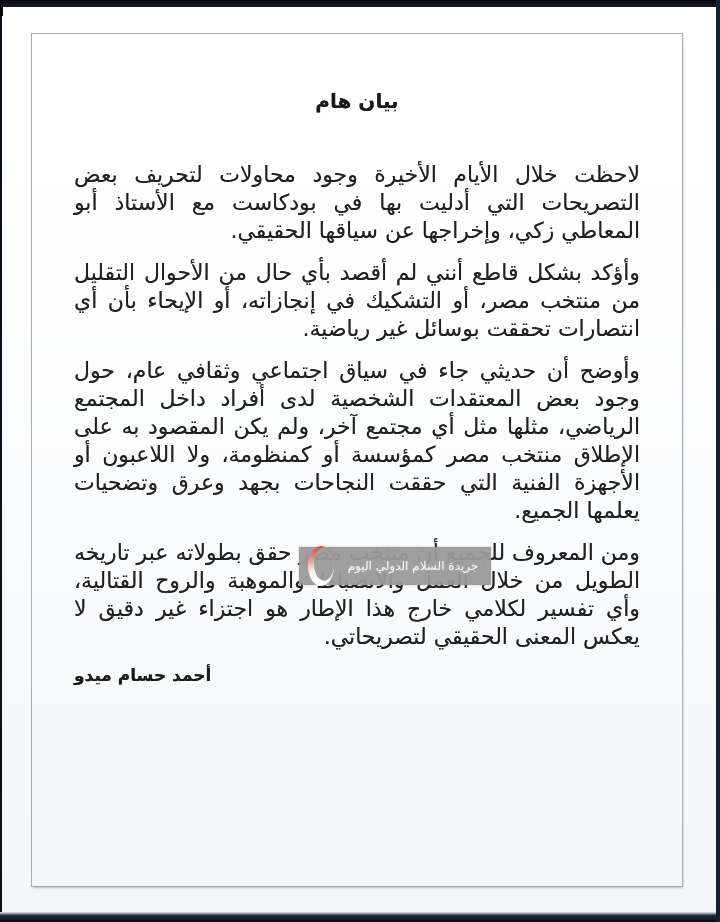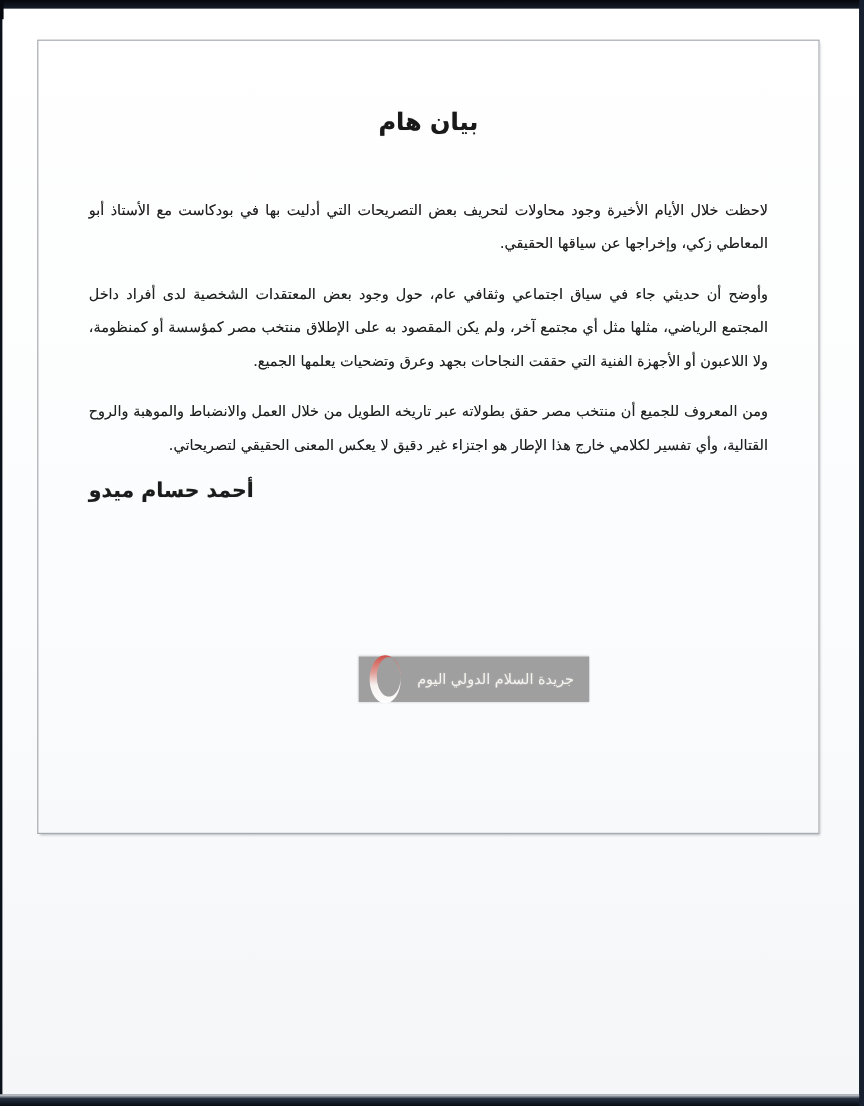--- a/index.html
+++ b/index.html
@@ -43,39 +43,39 @@
   .edge-left-corner {
     position: absolute; left: 0; top: 0; width: 3px; height: 16px;
     background: #05080d;
   }
   
   .frame {
     position: absolute;
     left: 29px;
     top: 26px;
     width: 652px;
-    height: 662px;
+    height: 854px;
     border: 1px solid #a7abb0;
     box-sizing: border-box;
     box-shadow: 1px 2px 2px -1px rgba(60,65,75,0.35);
     padding: 55px 42px 0 42px;
     direction: rtl;
   }
   .title {
     margin: 0 0 48px 0;
     text-align: center;
     font-size: 20px;
     font-weight: bold;
     color: #191919;
     letter-spacing: 0.5px;
     text-shadow: 0 0 0.6px rgba(25,25,25,0.55);
   }
   .para {
     margin: 0 0 14px 0;
-    font-size: 12px;
+    font-size: 22px;
     line-height: 28px;
     color: #202020;
     text-align: justify;
     text-shadow: 0 0 0.5px rgba(32,32,32,0.5);
   }
   .signature {
     font-size: 17px;
     font-weight: bold;
     color: #1b1b1b;
     text-align: left;
@@ -117,20 +117,21 @@
 </style>
 </head>
 <body>
 
 <div class="photo">
 
   <div class="page">
     <div class="frame" lang="ar" dir="rtl">
       <h1 class="title">بيان هام</h1>
       <p class="para">لاحظت خلال الأيام الأخيرة وجود محاولات لتحريف بعض التصريحات التي أدليت بها في بودكاست مع الأستاذ أبو المعاطي زكي، وإخراجها عن سياقها الحقيقي.</p>
+      <p class="para">وأؤكد بشكل قاطع أنني لم أقصد بأي حال من الأحوال التقليل من منتخب مصر، أو التشكيك في إنجازاته، أو الإيحاء بأن أي انتصارات تحققت بوسائل غير رياضية.</p>
       <p class="para">وأوضح أن حديثي جاء في سياق اجتماعي وثقافي عام، حول وجود بعض المعتقدات الشخصية لدى أفراد داخل المجتمع الرياضي، مثلها مثل أي مجتمع آخر، ولم يكن المقصود به على الإطلاق منتخب مصر كمؤسسة أو كمنظومة، ولا اللاعبون أو الأجهزة الفنية التي حققت النجاحات بجهد وعرق وتضحيات يعلمها الجميع.</p>
       <p class="para">ومن المعروف للجميع أن منتخب مصر حقق بطولاته عبر تاريخه الطويل من خلال العمل والانضباط والموهبة والروح القتالية، وأي تفسير لكلامي خارج هذا الإطار هو اجتزاء غير دقيق لا يعكس المعنى الحقيقي لتصريحاتي.</p>
       <div class="signature">أحمد حسام ميدو</div>
     </div>
   </div>
 
   <div class="watermark">
     <svg class="crescent" viewBox="0 0 30 46" xmlns="http://www.w3.org/2000/svg">
       <defs>
         <linearGradient id="cgrad" x1="0" y1="0" x2="0" y2="1">

